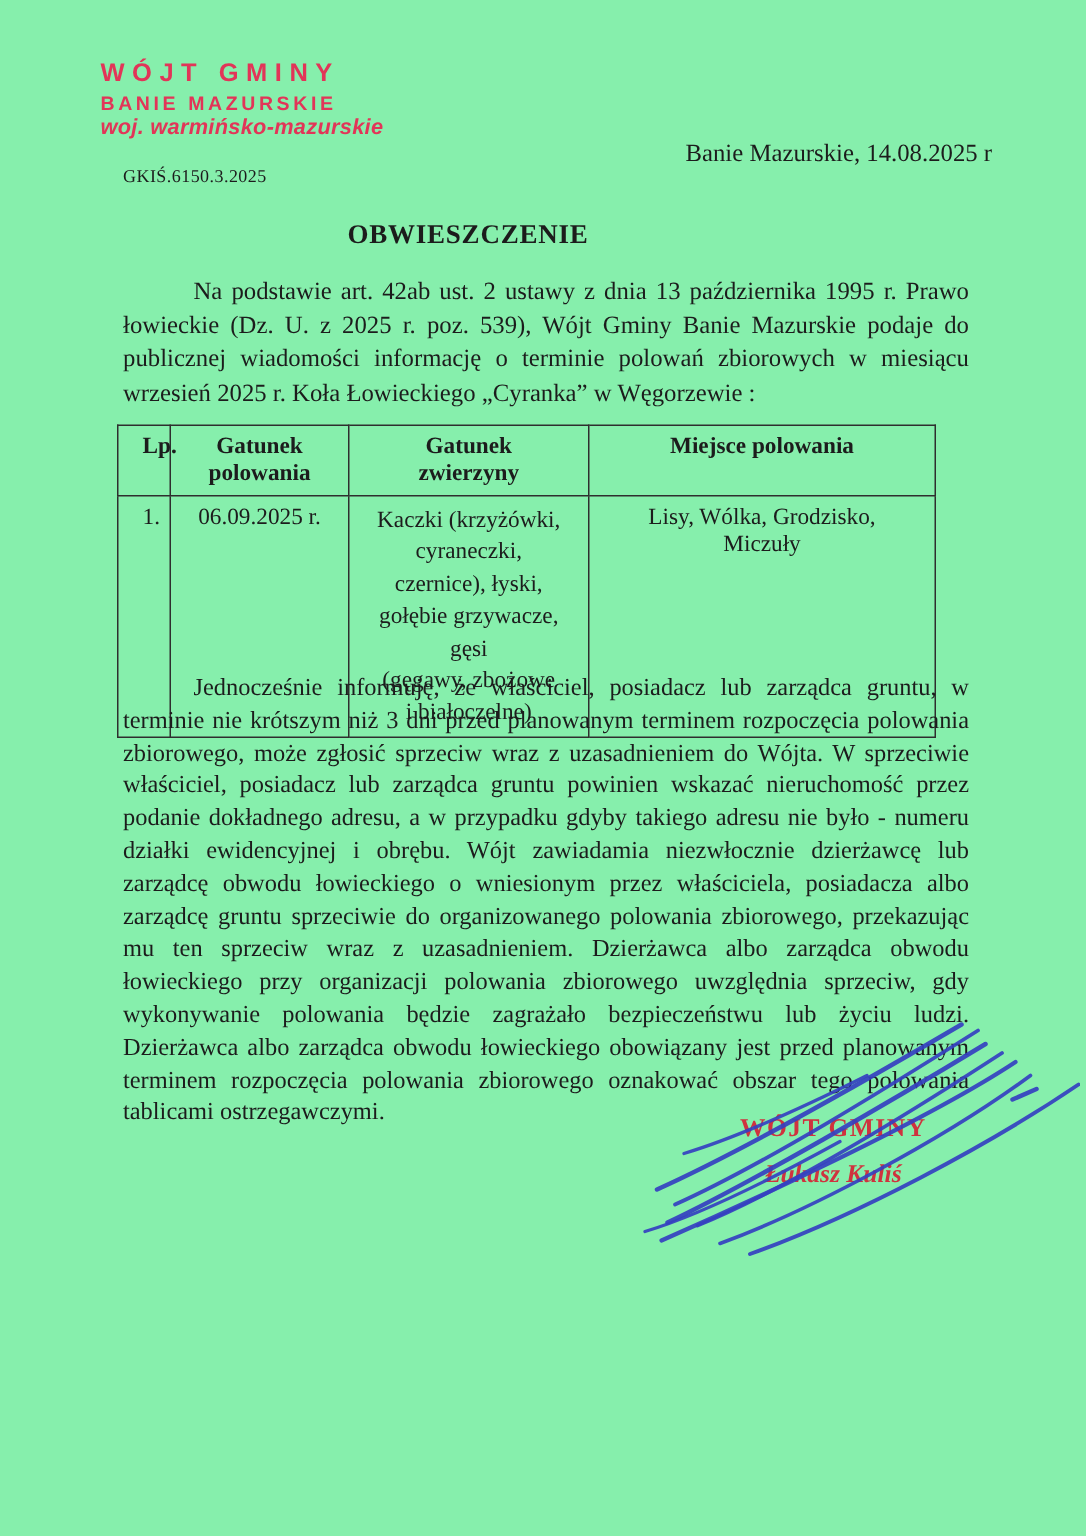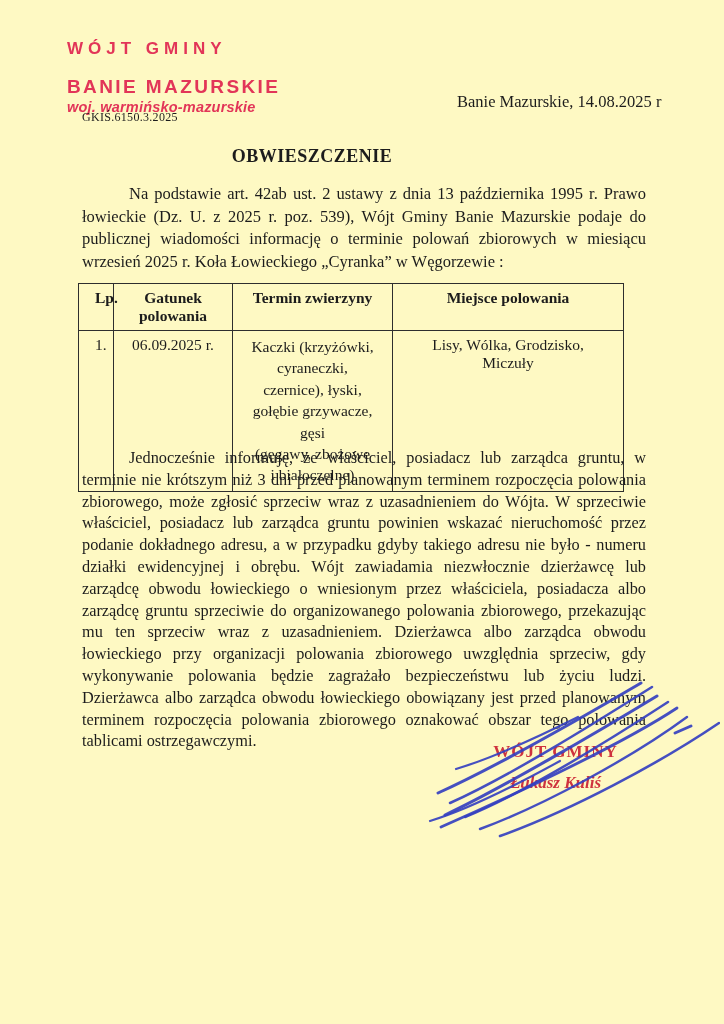--- a/index.html
+++ b/index.html
@@ -1,27 +1,27 @@
 <!DOCTYPE html>
 <html><head>
 <meta charset="utf-8">
 <style>
   html,body { margin:0; padding:0; background:#888; }
   .page {
     position:relative; width:724px; height:1024px; margin:0 auto;
-    background:#fef9c3; overflow:hidden;
+    background:#86efac; overflow:hidden;
     font-family:"Liberation Serif", serif; color:#1c1c1c;
   }
   
   .header-stamp {
     position:absolute; left:67px; top:39px;
     color:#e23558; font-family:"Liberation Sans", sans-serif; font-weight:700;
   }
   .hs1 { font-size:17px; letter-spacing:5px; }
-  .hs2 { font-size:19px; letter-spacing:2.4px; margin-top:17px; }
+  .hs2 { font-size:13px; letter-spacing:2.4px; margin-top:2px; }
   .hs3 { font-size:14.5px; font-style:italic; margin-top:1px; letter-spacing:0.2px; }
 
   .date-line { position:absolute; left:457px; top:92px; font-size:16.5px; }
   .ref-number { position:absolute; left:82px; top:110px; font-size:12px; letter-spacing:0.3px; }
   .doc-title { position:absolute; left:0; top:146px; width:624px; text-align:center; font-weight:700; font-size:18px; letter-spacing:0.5px; }
 
   .intro-par {
     position:absolute; left:82px; top:183px; width:564px; margin:0;
     text-align:justify; text-indent:47px; font-size:16.5px; line-height:22.5px;
   }
@@ -76,21 +76,21 @@
     <colgroup>
       <col class="col-lp">
         <col class="col-termin">
         <col class="col-gatunek">
         <col class="col-miejsce">
     </colgroup>
     <thead>
       <tr>
         <th>Lp.</th>
         <th>Gatunek polowania</th>
-        <th>Termin zwierzyny</th>
+        <th>Gatunek zwierzyny</th>
         <th>Miejsce polowania</th>
       </tr>
     </thead>
     <tbody>
       <tr>
         <td>1.</td>
         <td>06.09.2025 r.</td>
         <td class="cell-pre">Kaczki (krzyżówki,
 cyraneczki, czernice), łyski,
 gołębie grzywacze, gęsi

